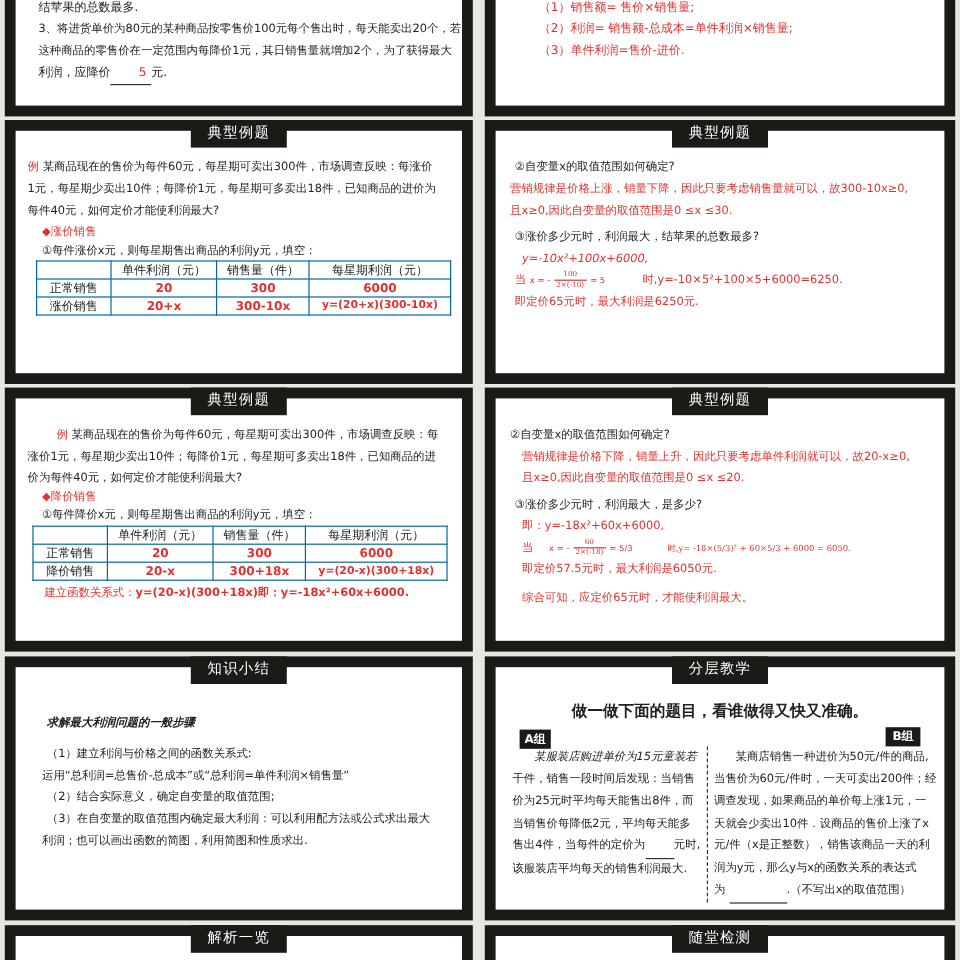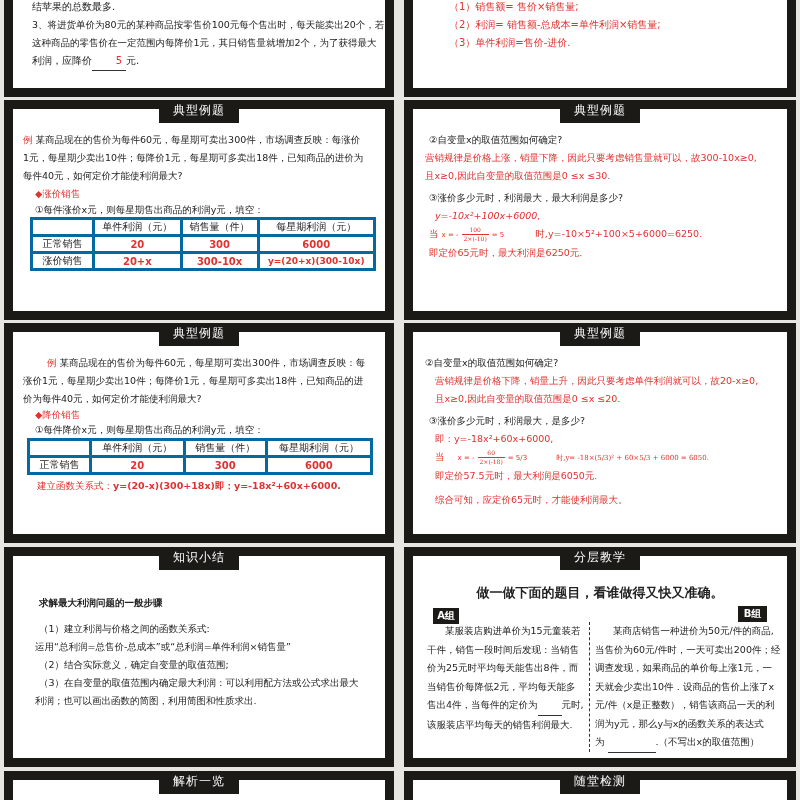--- a/index.html
+++ b/index.html
@@ -6,21 +6,21 @@
   html, body { width: 800px; height: 800px; overflow: hidden; background: #e8e6e1; }
   body { font-family: "DejaVu Sans", "Liberation Sans", sans-serif; color: #222; position: relative; }
   .slide { position: absolute; background: #1c1a17; }
   .slide .inner { position: absolute; left: 9px; right: 9px; top: 9px; bottom: 9px; background: #fff; overflow: hidden; }
   .slide .title-tab { position: absolute; top: 0; left: 50%; transform: translateX(-50%); background: #1c1a17; color: #fff; font-weight: normal; font-size: 12px; padding: 2px 14px 4px; letter-spacing: 1px; z-index: 2; white-space: nowrap; }
   .red { color: #e0322f; }
   .bold { font-weight: bold; }
   .txt { font-size: 10px; line-height: 18px; }
   .italic { font-style: italic; }
   table.grid { border-collapse: collapse; font-size: 10px; }
-  table.grid td { border: 3px solid #0369a1; text-align: center; height: 15px; padding: 0 4px; }
+  table.grid td { border: 1px solid #0369a1; text-align: center; height: 15px; padding: 0 4px; }
   .blank { display: inline-block; border-bottom: 1px solid #333; }
   .frac { display: inline-block; vertical-align: middle; text-align: center; font-family: "DejaVu Serif", serif; font-size: 6px; line-height: 8px; }
   .frac .num { display: block; border-bottom: 1px solid #e0322f; padding: 0 2px; }
   .frac .den { display: block; padding: 0 2px; }
   .group-label { background: #1c1a17; color: #fff; font-size: 10px; font-weight: bold; padding: 1px 0; text-align: center; position: absolute; }
 </style>
 </head>
 <body>
 
 <div class="slide" style="left:4px; top:-10px; width:390px; height:107px;">
@@ -81,21 +81,21 @@
   </div>
 </div>
 
 <div class="slide" style="left:404px; top:100px; width:392px; height:220px;">
   <div class="title-tab">典型例题</div>
   <div class="inner">
     <div class="txt" style="padding:22px 8px 0 12px; font-size:9.5px;">
       <div style="padding-left:4px;">②自变量x的取值范围如何确定?</div>
       <div class="red">营销规律是价格上涨，销量下降，因此只要考虑销售量就可以，故300-10x≥0,</div>
       <div class="red">且x≥0,因此自变量的取值范围是0 ≤x ≤30.</div>
-      <div style="padding:4px 0 0 4px;">③涨价多少元时，利润最大，最大利润是多少?</div>
+      <div style="padding:4px 0 0 4px;">③涨价多少元时，利润最大，结苹果的总数最多?</div>
       <div class="red italic" style="padding-left:10px;">y=-10x²+100x+6000,</div>
       <div class="red" style="padding-left:4px;">
         <span>当</span>
         <span style="font-size:7px;">x = -</span>
         <span class="frac"><span class="num">100</span><span class="den">2×(-10)</span></span>
         <span style="font-size:7px; margin-right:28px;">= 5</span>
         <span>时,y=-10×5²+100×5+6000=6250.</span>
       </div>
       <div class="red" style="padding-left:4px;">即定价65元时，最大利润是6250元.</div>
     </div>
@@ -118,20 +118,26 @@
         <td style="width:62px;"></td>
         <td>单件利润（元）</td>
         <td>销售量（件）</td>
         <td>每星期利润（元）</td>
       </tr>
       <tr>
         <td>正常销售</td>
         <td class="red bold">20</td>
         <td class="red bold">300</td>
         <td class="red bold">6000</td>
+      </tr>
+      <tr>
+        <td>降价销售</td>
+        <td class="red bold">20-x</td>
+        <td class="red bold">300+18x</td>
+        <td class="red bold" style="font-size:9px;">y=(20-x)(300+18x)</td>
       </tr>
     </tbody>
       </table>
     <div class="txt red" style="padding:2px 0 0 24px; font-size:9.5px;">
       <span>建立函数关系式：</span><span class="bold">y=(20-x)(300+18x)即：y=-18x²+60x+6000.</span>
     </div>
   </div>
 </div>
 
 <div class="slide" style="left:404px; top:323px; width:392px; height:220px;">
@@ -153,39 +159,39 @@
       <div class="red" style="padding-left:10px;">即定价57.5元时，最大利润是6050元.</div>
       <div class="red" style="padding:6px 0 0 10px;">综合可知，应定价65元时，才能使利润最大。</div>
     </div>
   </div>
 </div>
 
 <div class="slide" style="left:4px; top:547px; width:390px; height:220px;">
   <div class="title-tab">知识小结</div>
   <div class="inner">
     <div class="txt" style="padding:38px 10px 0 26px; font-size:9.5px;">
-      <div class="bold" style="margin-bottom:8px;">求解最大利润问题的一般步骤</div>
+      <div class="bold" style="margin-bottom:8px;font-style:italic;">求解最大利润问题的一般步骤</div>
       <div>（1）建立利润与价格之间的函数关系式:</div>
       <div style="margin-left:-4px;">运用“总利润=总售价-总成本”或“总利润=单件利润×销售量”</div>
       <div>（2）结合实际意义，确定自变量的取值范围;</div>
       <div>（3）在自变量的取值范围内确定最大利润：可以利用配方法或公式求出最大</div>
       <div style="margin-left:-4px;">利润；也可以画出函数的简图，利用简图和性质求出.</div>
     </div>
   </div>
 </div>
 
 <div class="slide" style="left:404px; top:547px; width:392px; height:220px;">
   <div class="title-tab">分层教学</div>
   <div class="inner">
     <div style="position:absolute; top:28px; left:0; right:0; text-align:center; font-weight:bold; font-size:13px;">做一做下面的题目，看谁做得又快又准确。</div>
     <div class="group-label" style="left:20px; top:52px; width:26px;">A组</div>
     <div class="group-label" style="right:20px; top:50px; width:29px;">B组</div>
     <div style="position:absolute; left:176px; top:66px; bottom:6px; border-left:1px dashed #333;"></div>
     <div class="txt" style="position:absolute; left:14px; top:66px; width:160px; font-size:9.5px; line-height:18.5px;">
-      <div style="padding-left:18px;">某服装店购进单价为15元童装若</div>
+      <div style="padding-left:18px;font-style:italic;">某服装店购进单价为15元童装若</div>
       <div>干件，销售一段时间后发现：当销售</div>
       <div>价为25元时平均每天能售出8件，而</div>
       <div>当销售价每降低2元，平均每天能多</div>
       <div><span>售出4件，当每件的定价为</span><span class="blank" style="width:24px;">&nbsp;</span><span>元时,</span></div>
       <div>该服装店平均每天的销售利润最大.</div>
     </div>
     <div class="txt" style="position:absolute; left:182px; top:66px; width:190px; font-size:9.5px; line-height:18.5px;">
       <div style="padding-left:18px;">某商店销售一种进价为50元/件的商品,</div>
       <div>当售价为60元/件时，一天可卖出200件；经</div>
       <div>调查发现，如果商品的单价每上涨1元，一</div>

